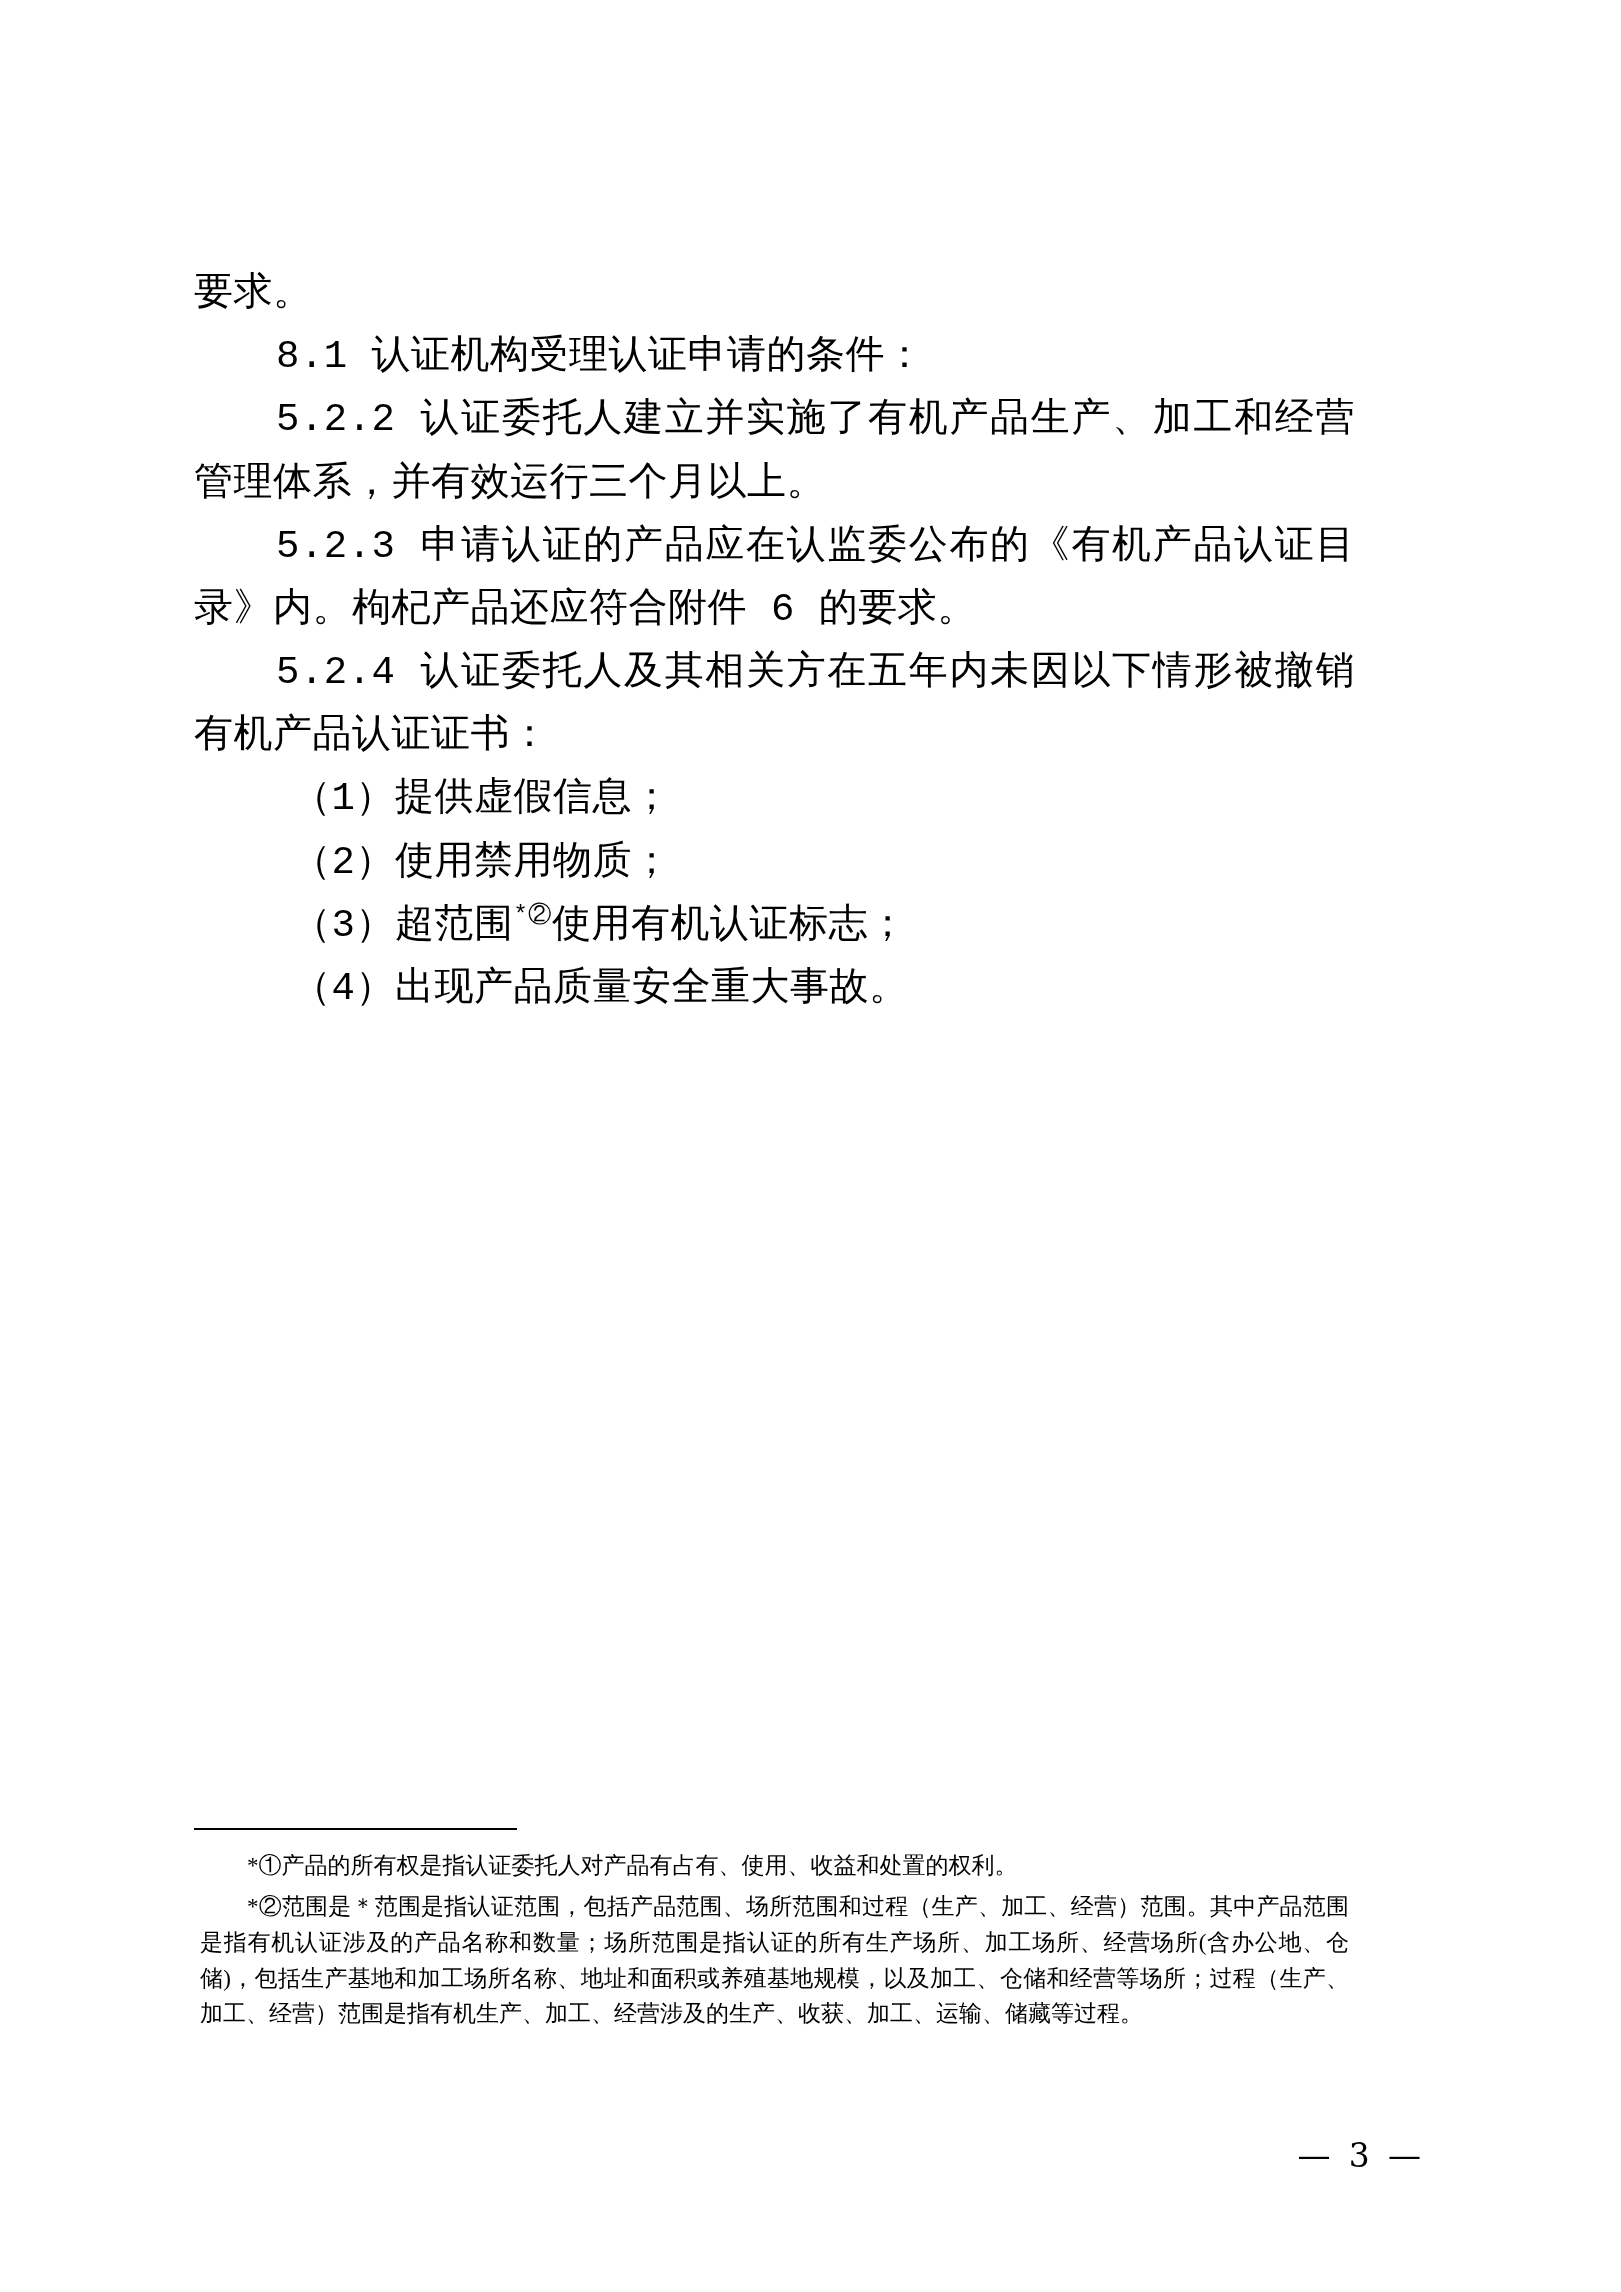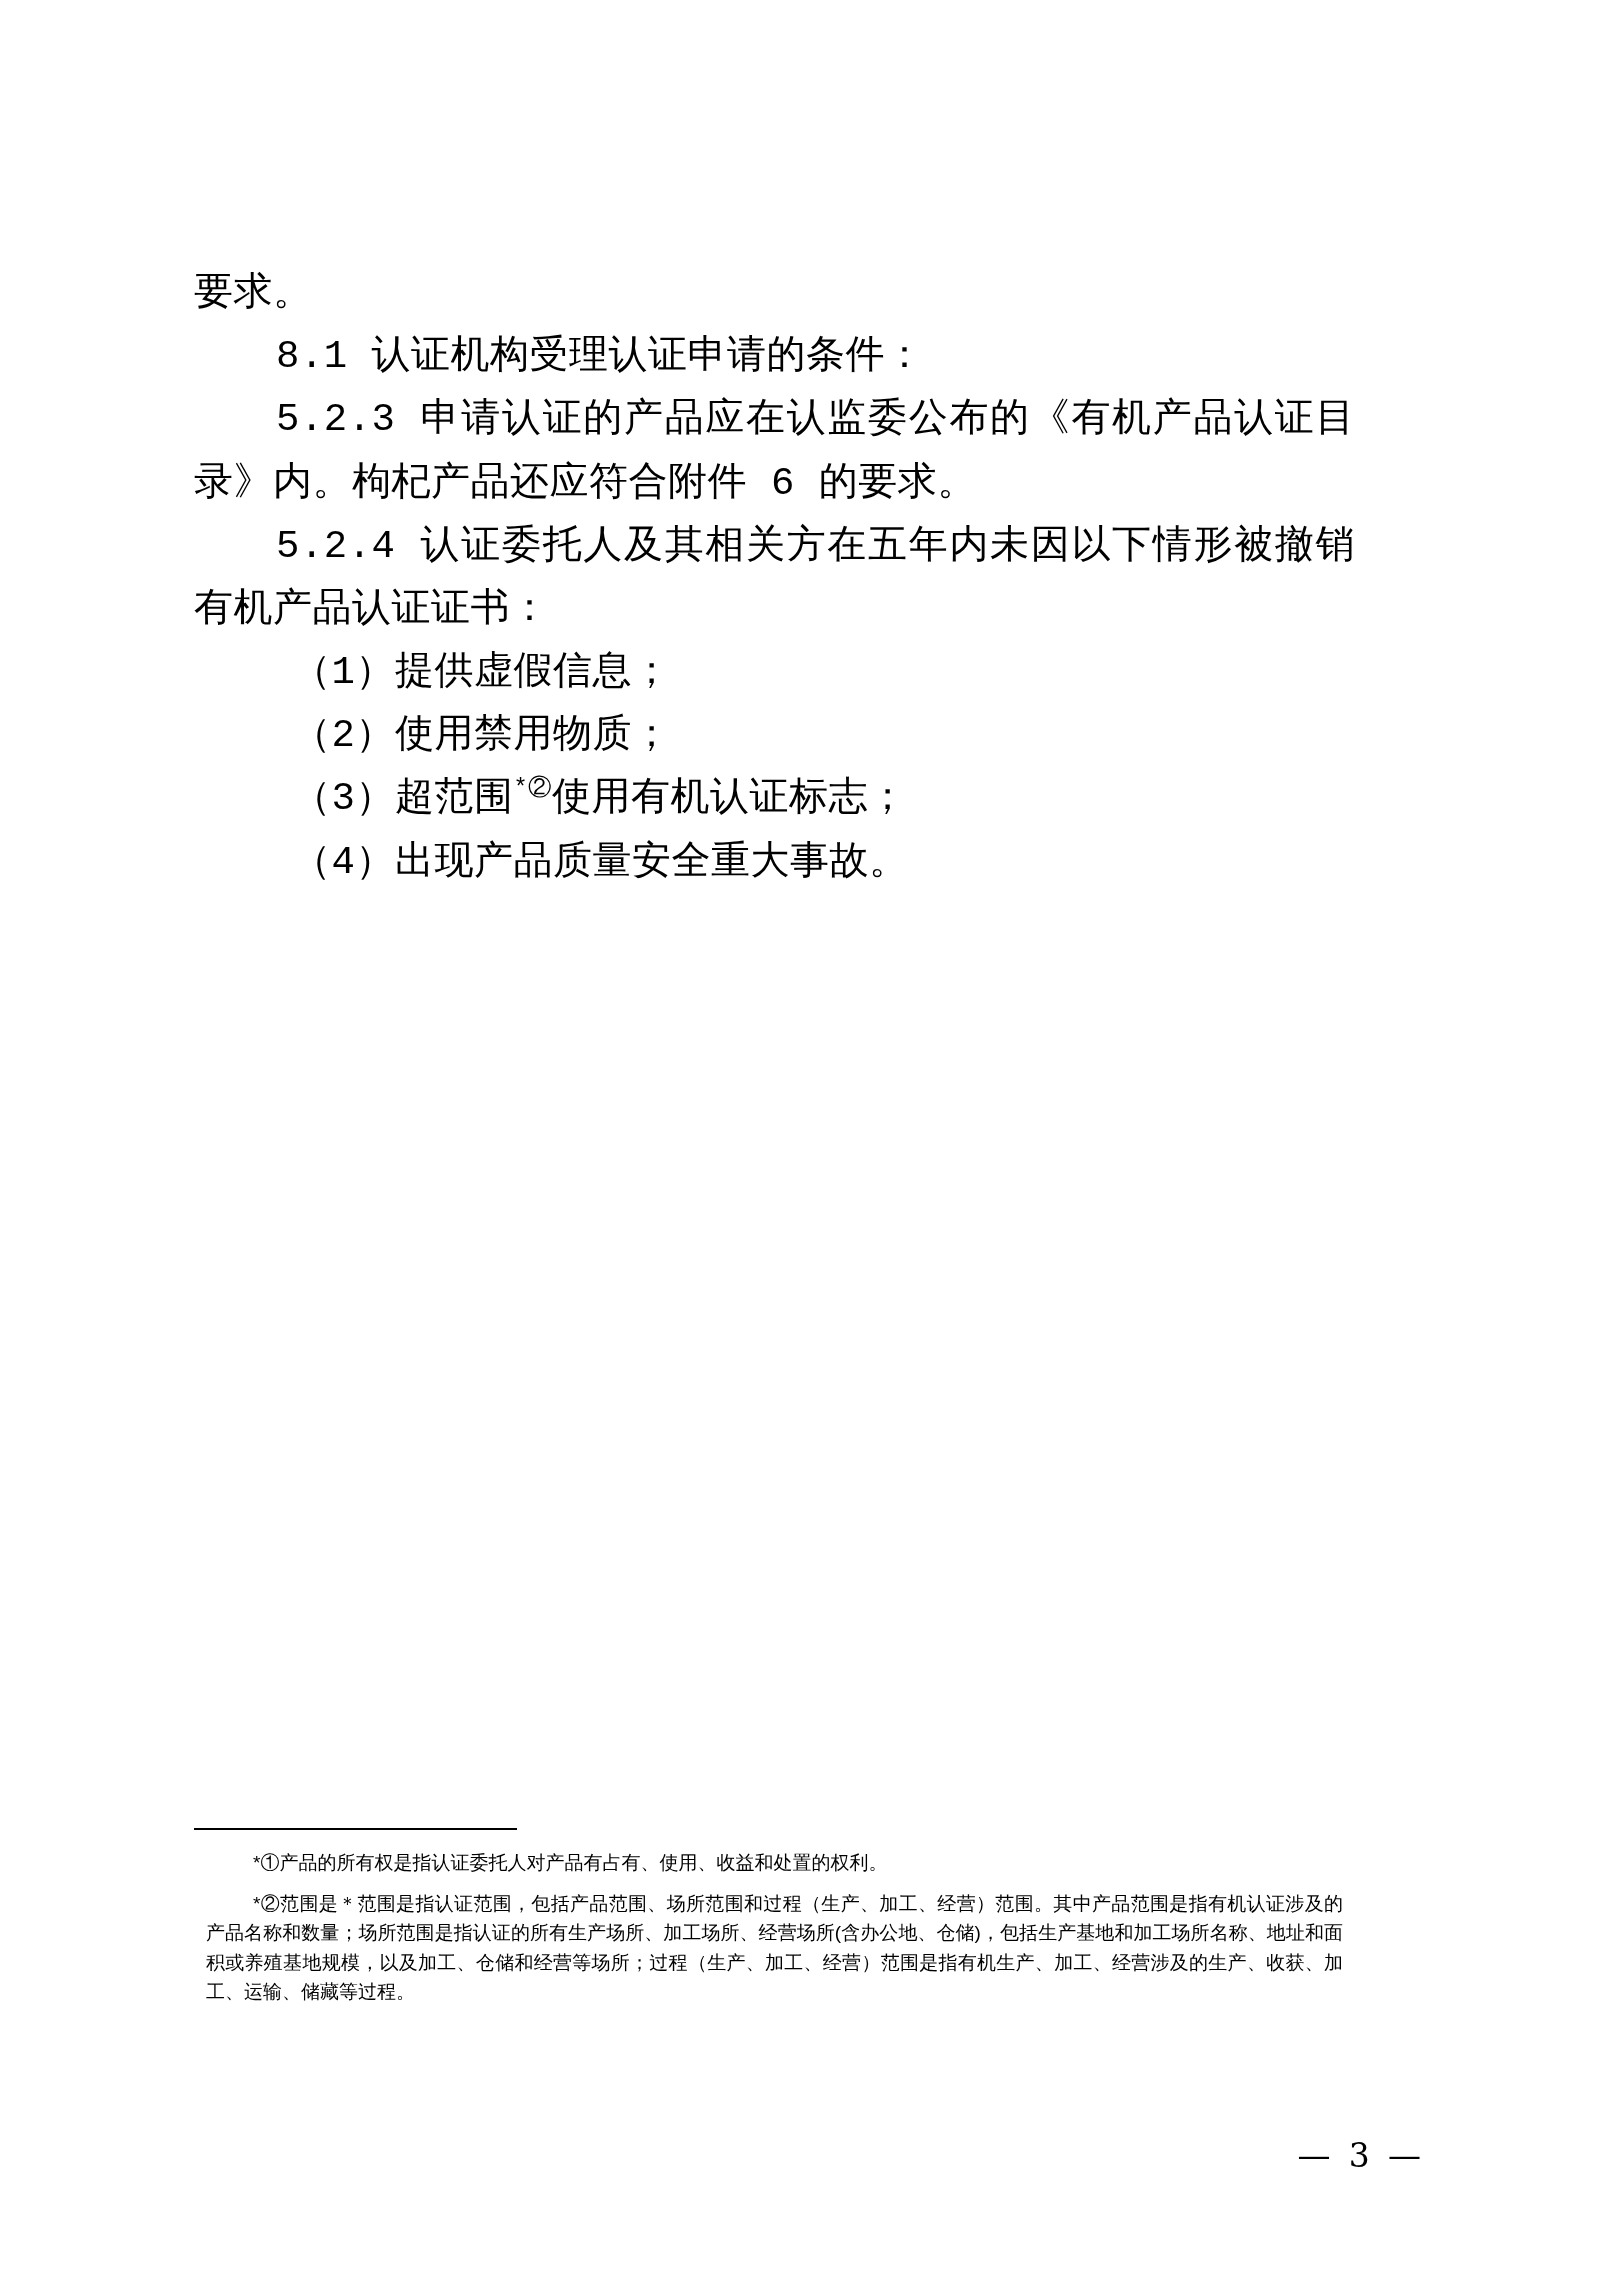--- a/index.html
+++ b/index.html
@@ -55,26 +55,26 @@
     top: 1828px;
     width: 1161px;
   }
   .fn-rule {
     width: 323px;
     height: 0;
     border-top: 2px solid #000;
     margin: 0 0 17.6px 0;
   }
   p.fn {
-    margin: 12px;
-    font-size: 19px;
+    margin: 6px;
+    font-size: 23px;
     line-height: 1.55;
     text-align: justify;
     text-justify: inter-ideograph;
-    font-family: Liberation Sans, sans-serif;
+    font-family: Liberation Serif, serif;
   }
   p.fn.indent-fn {
     text-indent: 47px;
   }
   .page-number {
     position: absolute;
     right: 196px;
     bottom: 118px;
     font-size: 33px;
     letter-spacing: 3.9px;
@@ -90,20 +90,23 @@
 
     <p class="para">
       <span>要求。</span>
     </p>
 
     <p class="para indent">
       <span>8.1 认证机构受理认证申请的条件：</span>
     </p>
 
 
+    <p class="para indent">
+      <span>5.2.2 认证委托人建立并实施了有机产品生产、加工和经营管理体系，并有效运行三个月以上。</span>
+    </p>
 
     <p class="para indent">
       <span>5.2.3 申请认证的产品应在认监委公布的《有机产品认证目录》内。枸杞产品还应符合附件 6 的要求。</span>
     </p>
 
     <p class="para indent">
       <span>5.2.4 认证委托人及其相关方在五年内未因以下情形被撤销有机产品认证证书：</span>
     </p>
 
     <p class="para indent2">

